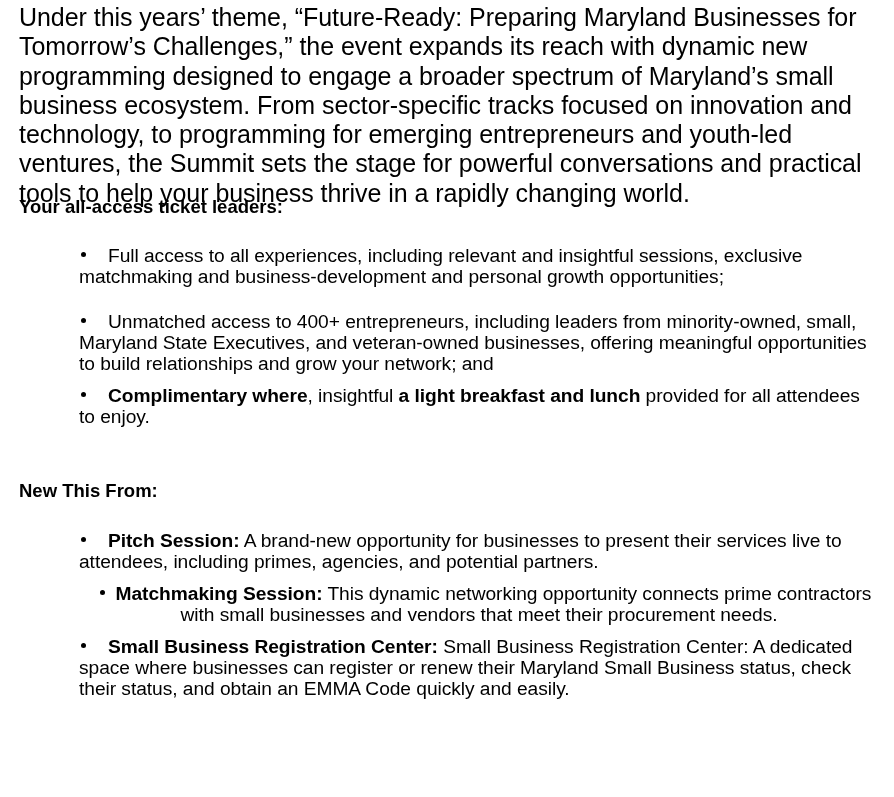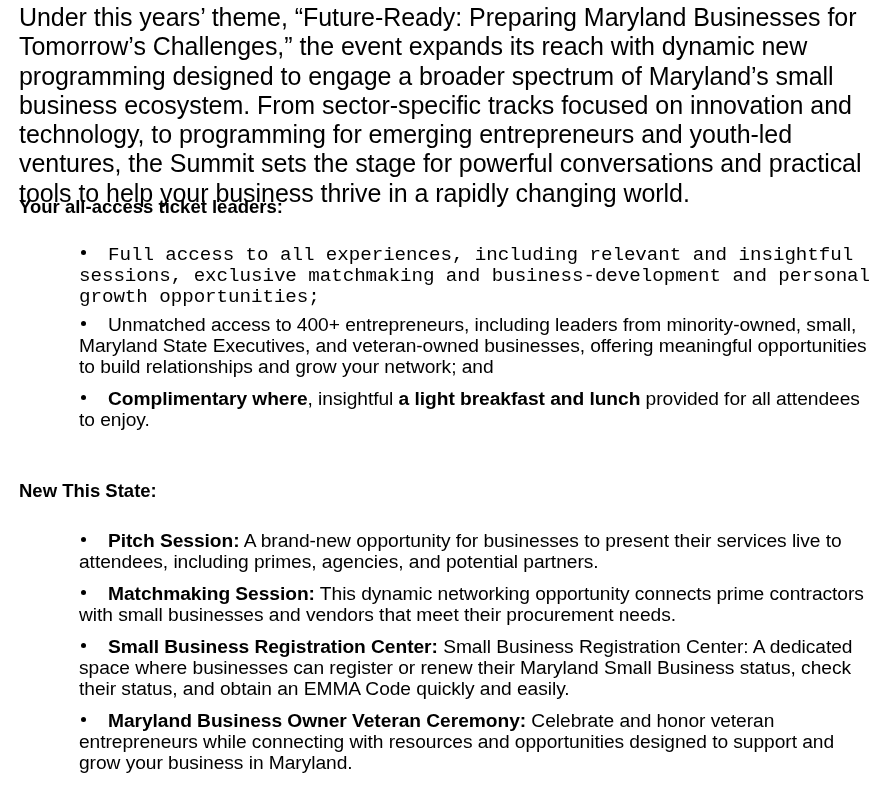--- a/index.html
+++ b/index.html
@@ -76,41 +76,38 @@
 </head>
 <body>
 
 <div class="page">
 
   <p class="intro">Under this years’ theme, “Future-Ready: Preparing Maryland Businesses for Tomorrow’s Challenges,” the event expands its reach with dynamic new programming designed to engage a broader spectrum of Maryland’s small business ecosystem. From sector-specific tracks focused on innovation and technology, to programming for emerging entrepreneurs and youth-led ventures, the Summit sets the stage for powerful conversations and practical tools to help your business thrive in a rapidly changing world.</p>
 
   <h3 class="heading h1">Your all-access ticket leaders:</h3>
 
   <ul class="list l1">
-    <li class="item" style="margin-bottom:6px;font-family:Liberation Mono, monospace;">
+    <li class="item" style="margin-bottom:24px;">
       <span class="bullet"></span><span>Full access to all experiences, including relevant and insightful sessions, exclusive matchmaking and business-development and personal growth opportunities;</span>
     </li>
     <li class="item" style="margin-bottom:11px;">
       <span class="bullet"></span><span>Unmatched access to 400+ entrepreneurs, including leaders from minority-owned, small, Maryland State Executives, and veteran-owned businesses, offering meaningful opportunities to build relationships and grow your network; and</span>
     </li>
     <li class="item">
       <span class="bullet"></span><b>Complimentary where</b><span>, insightful </span><b>a light breakfast and lunch</b><span> provided for all attendees to enjoy.</span>
     </li>
   </ul>
 
-  <h3 class="heading h2">New This State:</h3>
+  <h3 class="heading h2">New This From:</h3>
 
   <ul class="list l2">
     <li class="item" style="margin-bottom:11px;">
       <span class="bullet"></span><b>Pitch Session:</b><span> A brand-new opportunity for businesses to present their services live to attendees, including primes, agencies, and potential partners.</span>
     </li>
-    <li class="item" style="margin-bottom:11px;">
+    <li class="item" style="margin-bottom:11px;text-align:center;">
       <span class="bullet"></span><b>Matchmaking Session:</b><span> This dynamic networking opportunity connects prime contractors with small businesses and vendors that meet their procurement needs.</span>
     </li>
     <li class="item" style="margin-bottom:11px;">
       <span class="bullet"></span><b>Small Business Registration Center:</b><span> Small Business Registration Center: A dedicated space where businesses can register or renew their Maryland Small Business status, check their status, and obtain an EMMA Code quickly and easily.</span>
-    </li>
-    <li class="item">
-      <span class="bullet"></span><b>Maryland Business Owner Veteran Ceremony:</b><span> Celebrate and honor veteran entrepreneurs while connecting with resources and opportunities designed to support and grow your business in Maryland.</span>
     </li>
   </ul>
 
 </div>
 
 </body></html>

